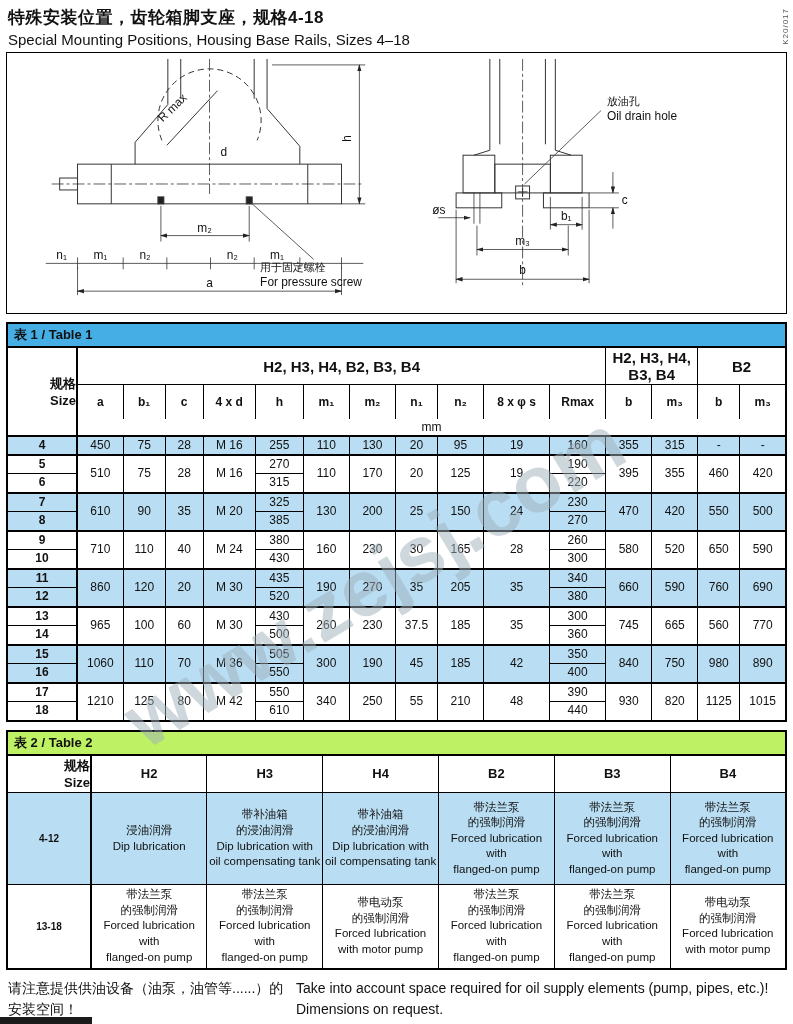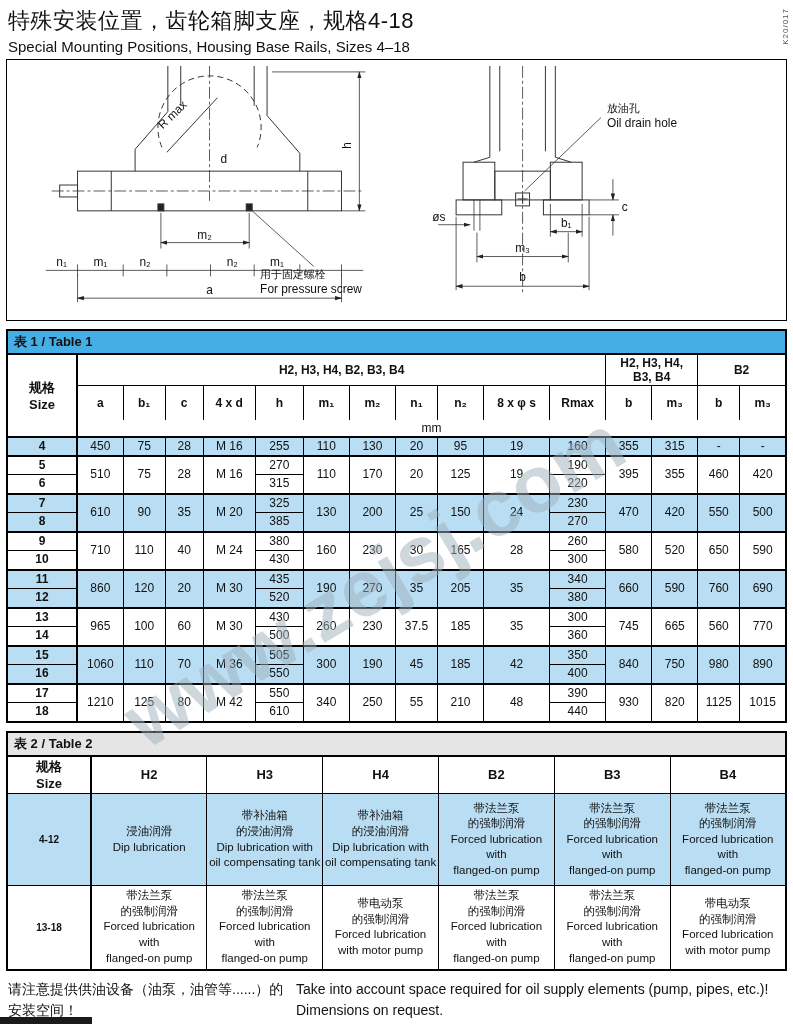--- a/index.html
+++ b/index.html
@@ -1,20 +1,20 @@
 <!DOCTYPE html>
 <html><head>
 <meta charset="utf-8">
 <style>
   * { box-sizing: border-box; }
   body { margin:0; background:#fff; font-family:"Liberation Sans","DejaVu Sans",sans-serif; color:#111; }
   .page { position:relative; width:793px; height:1024px; background:#fff; overflow:hidden; }
 
   .titles { padding:6px 10px 0 8px; }
-  .title-zh { margin:0; font-size:22px; font-weight:normal; letter-spacing:0.5px; }
+  .title-zh { margin:0; font-size:17px; font-weight:bold; letter-spacing:0.5px; }
   .title-en { margin:2px 0 4px; font-size:15px; font-weight:normal; }
 
   .doc-code { position:absolute; top:8px; right:3px; writing-mode:vertical-rl; transform:rotate(180deg);
               font-size:8px; color:#555; letter-spacing:1px; }
 
   .frame { margin:2px 6px 8px 6px; border:1px solid #000; height:262px; display:flex; overflow:hidden; }
   .draw { height:100%; }
   .draw text { font-size:12px; fill:#111; stroke:none; }
   .draw .zh { font-size:11px; }
   .cdash { stroke-dasharray:12 3 3 3; stroke-width:0.8; }
@@ -26,22 +26,22 @@
                pointer-events:none; z-index:5; }
 
   table { border-collapse:collapse; width:781px; margin-left:6px; table-layout:fixed;
           border:2px solid #000; background:#fff; }
   th, td { border:1px solid #000; text-align:center; padding:1px 0; }
   #table1 { font-size:12px; }
   #table1 td, #table1 tbody th { height:19px; line-height:1.05; }
   .title-row th { text-align:left; font-size:13px; font-weight:bold; padding:2px 6px;
                   border:2px solid #000; }
   .pre { white-space:pre-line; }
-  .size-hdr { font-size:13px; }
-  .grp { font-size:12px; }
+  .size-hdr { font-size:13px;text-align:right; }
+  .grp { font-size:15px; }
   .cols th { border-top:none; border-bottom:none; font-weight:bold; height:34px; }
   .unit-row th { border-bottom:2px solid #000; border-top:none; font-weight:normal; height:15px; }
   tbody .gtop th, tbody .gtop td { border-top:2px solid #000; }
   .size-col { border-right:2px solid #000 !important; }
   tr.blue th, tr.blue td { background:#b9ddf2; }
 
   #table2 { margin-top:8px; font-size:11.5px; }
   #table2 thead .cols2 th { height:38px; font-size:13px; }
   #table2 tbody th { font-size:10px; }
   .lube-cell { white-space:pre-line; line-height:1.35; vertical-align:middle; }
@@ -402,21 +402,21 @@
       <col style="width:84px">
         <col>
         <col>
         <col>
         <col>
         <col>
         <col>
     </colgroup>
     <thead>
       <tr class="title-row">
-        <th colspan="7" class="accent" style="background: #e5e5e5;">表 2 / Table 2</th>
+        <th colspan="7" class="accent" style="background: #bef264;">表 2 / Table 2</th>
       </tr>
       <tr class="cols2" id="t2-cols-row">
         <th class="pre size-hdr size-col">规格
 Size</th>
       <th>H2</th>
           <th>H3</th>
           <th>H4</th>
           <th>B2</th>
           <th>B3</th>
           <th>B4</th>

